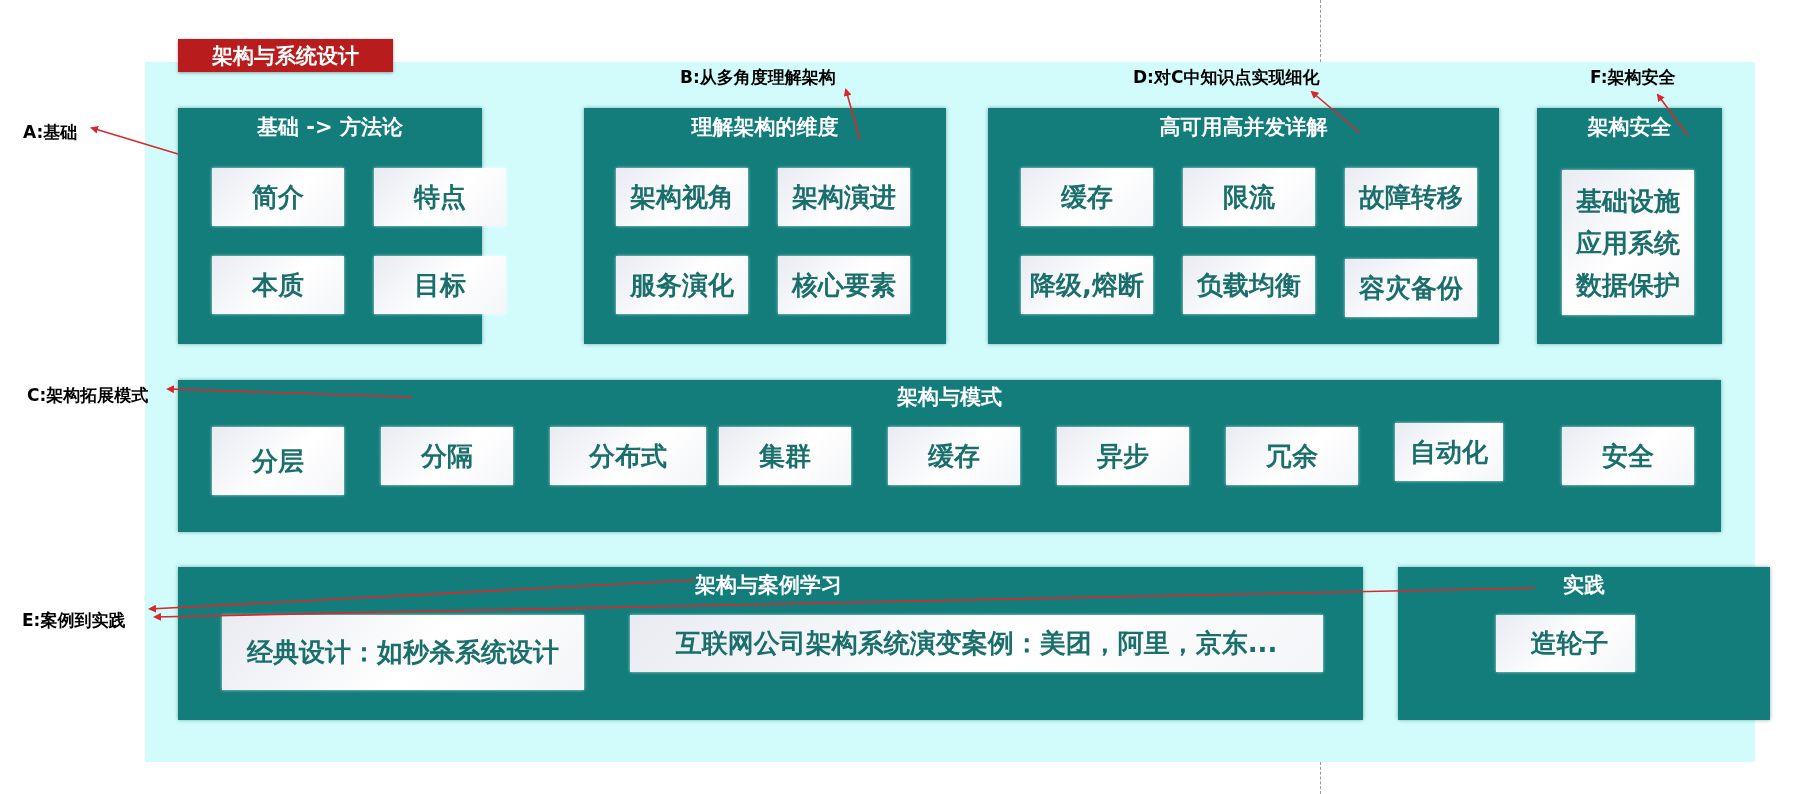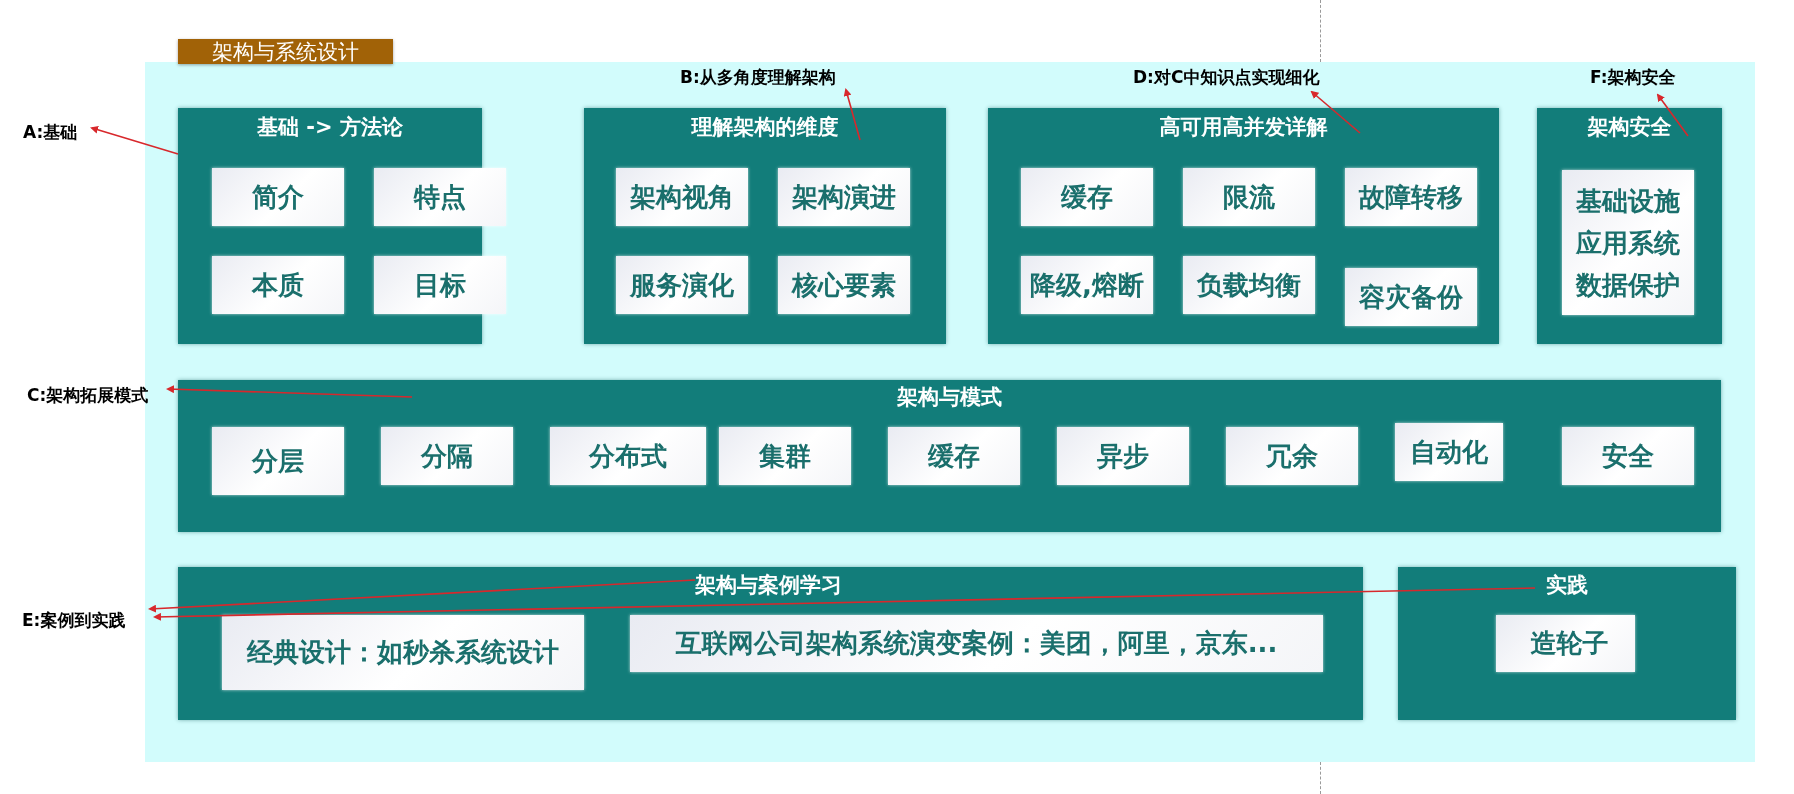--- a/index.html
+++ b/index.html
@@ -1,21 +1,21 @@
 <!DOCTYPE html>
 <html><head>
 <meta charset="utf-8">
 <style>
   html, body { margin:0; padding:0; background:#ffffff; }
   body { width:1794px; height:794px; position:relative; overflow:hidden;
          font-family:"DejaVu Sans","Liberation Sans",sans-serif; }
   .abs { position:absolute; }
   .canvas-bg { left:145px; top:62px; width:1610px; height:700px; background:#d2fcfc; }
-  .title-box { left:178px; top:39px; width:215px; height:25px; background:#a16207;
-               color:#ffffff; font-size:21px; font-weight:normal; display:flex;
+  .title-box { left:178px; top:39px; width:215px; height:33px; background:#b91c1c;
+               color:#ffffff; font-size:21px; font-weight:bold; display:flex;
                align-items:center; justify-content:center; box-shadow:0 1px 3px rgba(0,0,0,.35); }
   .panel { background:#127d7a; box-shadow:0 0 4px rgba(0,80,80,.45); }
   .panel-title { position:absolute; left:0; right:0; color:#ffffff; font-size:21px;
                  font-weight:bold; text-align:center; line-height:28px; }
   .box { position:absolute; background:linear-gradient(135deg,#e9ebf2 0%,#ffffff 55%,#f4f5f8 100%);
          color:#1a6f6c; font-size:26px; font-weight:bold; display:flex; align-items:center;
          justify-content:center; box-shadow:0 0 3px rgba(255,255,255,.7); }
   .box.tall { flex-direction:column; line-height:42px; }
   .anno { position:absolute; color:#000000; font-size:17px; font-weight:bold; white-space:nowrap; line-height:20px; }
   svg.overlay { position:absolute; left:0; top:0; pointer-events:none; }
@@ -47,21 +47,21 @@
   <div class="box" style="left:194px;top:148px;width:132px;height:58px;">核心要素</div>
 </div>
 
 <div class="abs panel" style="left:988px;top:108px;width:511px;height:236px;">
   <div class="panel-title" style="top:5px;">高可用高并发详解</div>
   <div class="box" style="left:33px;top:60px;width:132px;height:58px;">缓存</div>
   <div class="box" style="left:195px;top:60px;width:132px;height:58px;">限流</div>
   <div class="box" style="left:357px;top:60px;width:132px;height:58px;">故障转移</div>
   <div class="box" style="left:33px;top:148px;width:132px;height:58px;">降级,熔断</div>
   <div class="box" style="left:195px;top:148px;width:132px;height:58px;">负载均衡</div>
-  <div class="box" style="left:357px;top:160px;width:132px;height:58px;">容灾备份</div>
+  <div class="box" style="left:357px;top:151px;width:132px;height:58px;">容灾备份</div>
 </div>
 
 <div class="abs panel" style="left:1537px;top:108px;width:185px;height:236px;">
   <div class="panel-title" style="top:5px;">架构安全</div>
   <div class="box tall" style="left:25px;top:62px;width:132px;height:145px;">
     <span>基础设施</span>
     <span>应用系统</span>
     <span>数据保护</span>
   </div>
 </div>
@@ -78,21 +78,21 @@
   <div class="box" style="left:1217px;top:43px;width:108px;height:58px;">自动化</div>
   <div class="box" style="left:1384px;top:47px;width:132px;height:58px;">安全</div>
 </div>
 
 <div class="abs panel" style="left:178px;top:567px;width:1185px;height:153px;">
   <div class="panel-title" style="top:4px;left:517px;right:auto;width:180px;text-align:left;">架构与案例学习</div>
   <div class="box" style="left:44px;top:48px;width:362px;height:75px;">经典设计：如秒杀系统设计</div>
   <div class="box" style="left:452px;top:48px;width:693px;height:57px;">互联网公司架构系统演变案例：美团，阿里，京东...</div>
 </div>
 
-<div class="abs panel" style="left:1398px;top:567px;width:338px;height:153px;">
+<div class="abs panel" style="left:1398px;top:567px;width:372px;height:153px;">
   <div class="panel-title" style="top:4px;">实践</div>
   <div class="box" style="left:98px;top:48px;width:131px;height:57px;padding-left:8px;">造轮子</div>
 </div>
 
 <div class="anno" style="left:23px;top:122px;">A:基础</div>
 <div class="anno" style="left:680px;top:67px;">B:从多角度理解架构</div>
 <div class="anno" style="left:27px;top:385px;">C:架构拓展模式</div>
 <div class="anno" style="left:1133px;top:67px;">D:对C中知识点实现细化</div>
 <div class="anno" style="left:22px;top:610px;">E:案例到实践</div>
 <div class="anno" style="left:1590px;top:67px;">F:架构安全</div>

